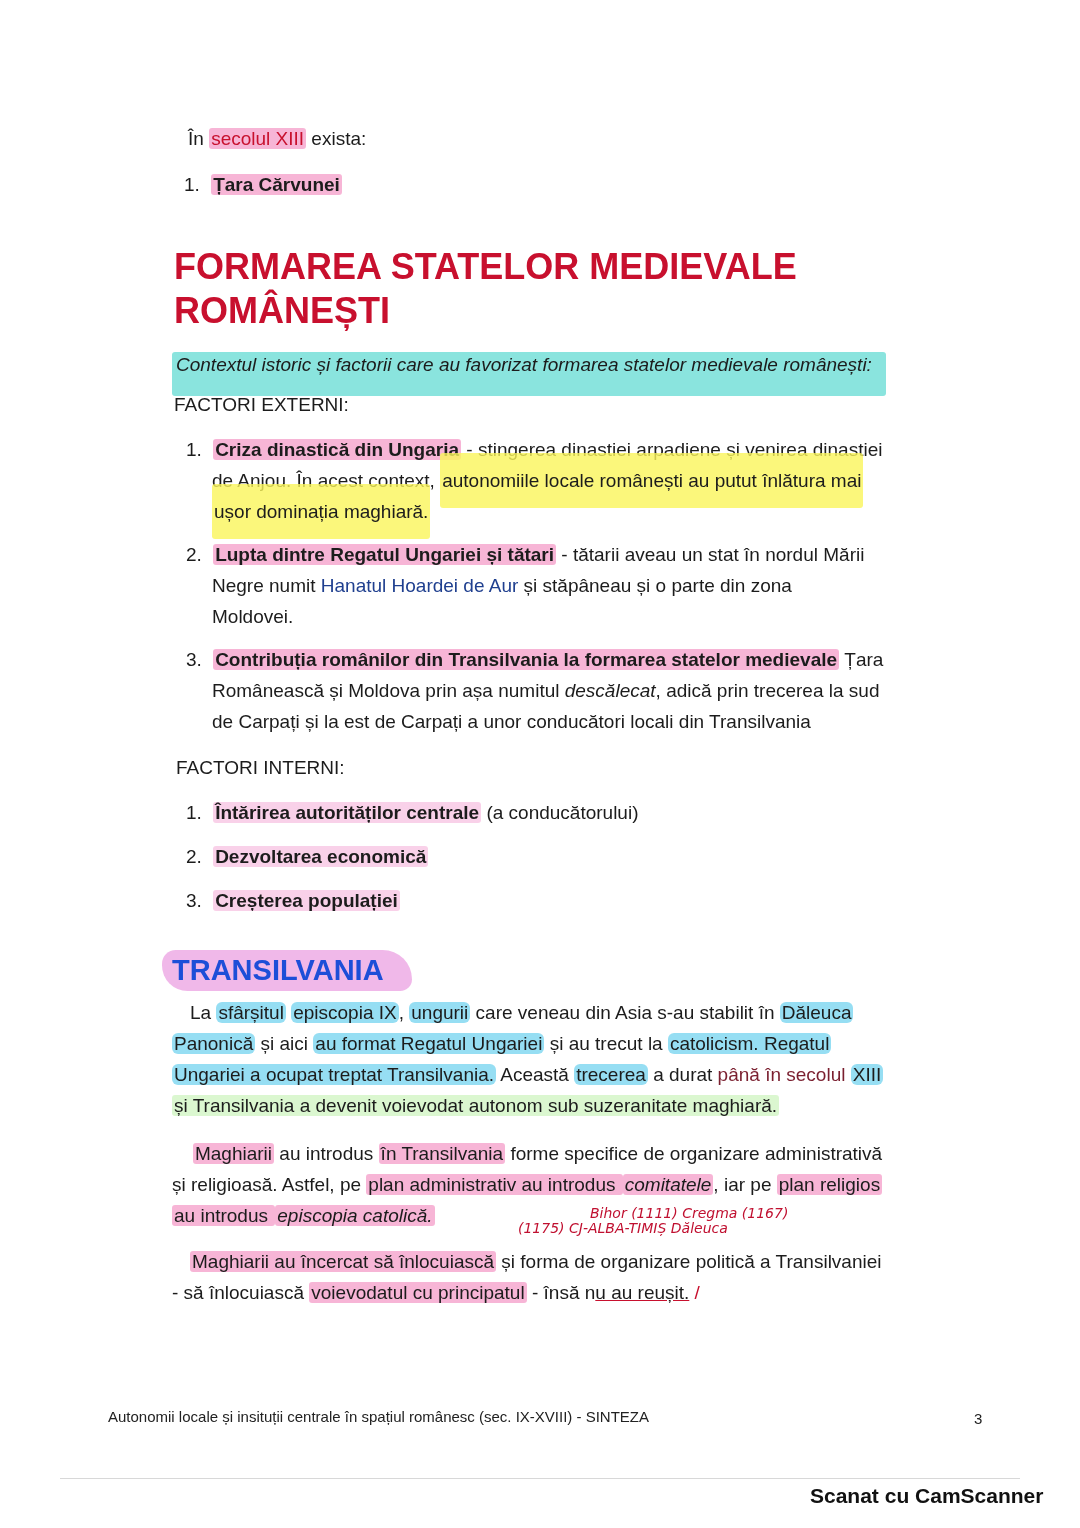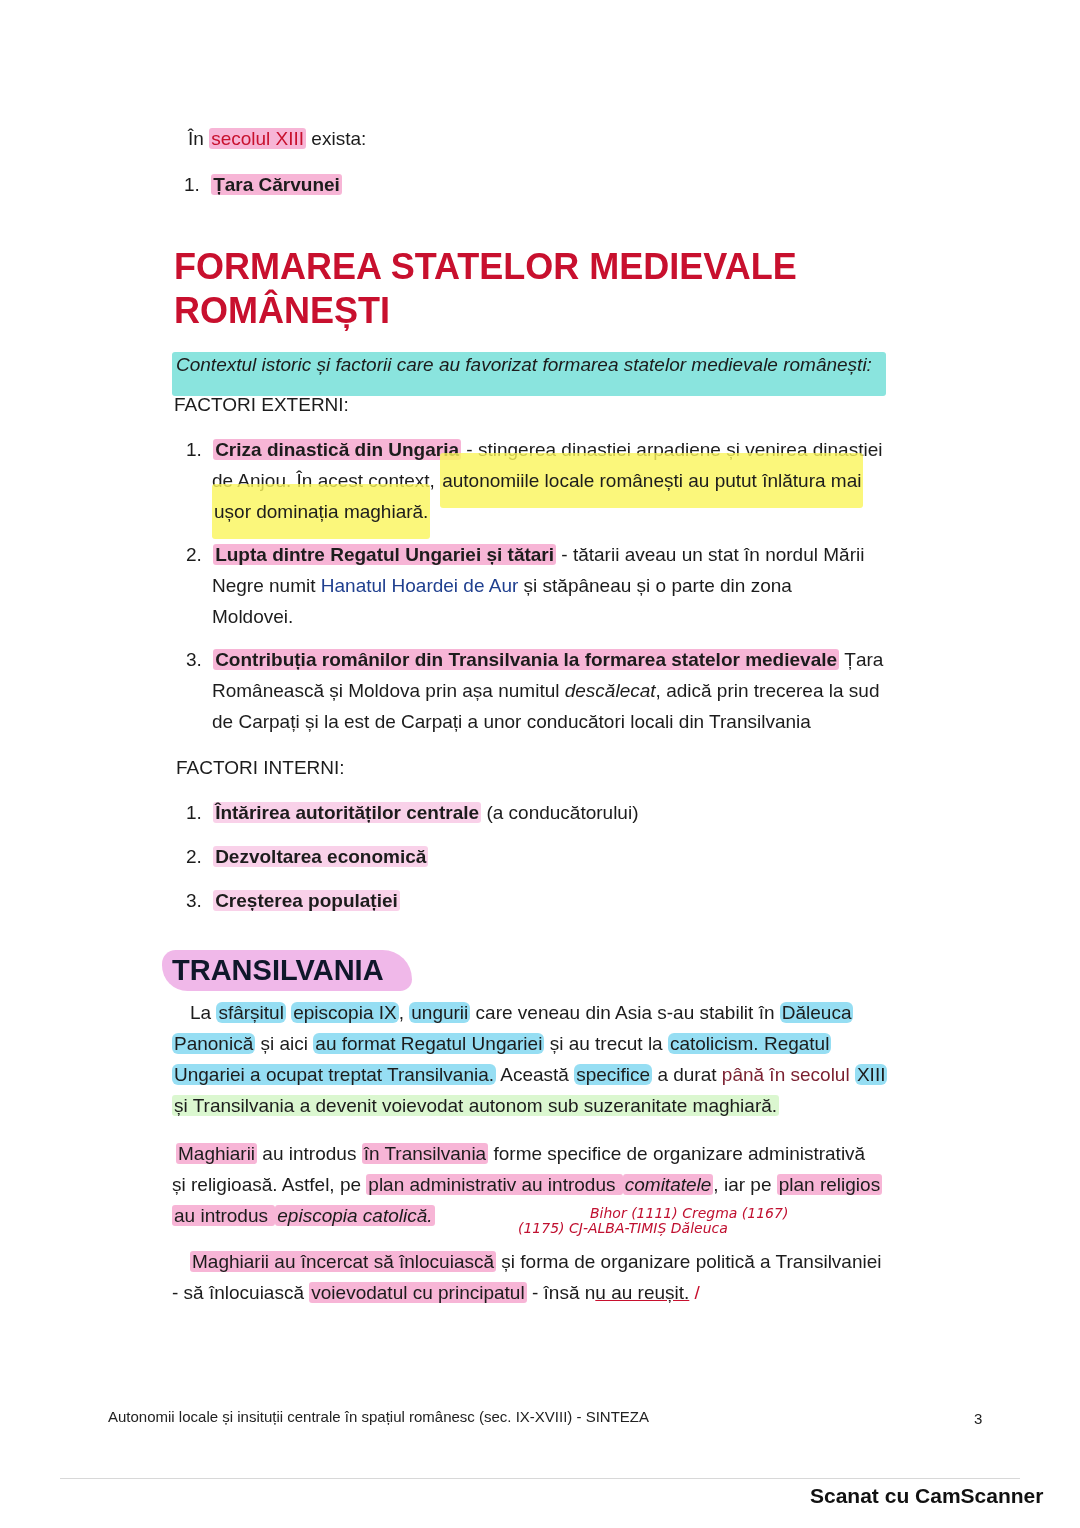--- a/index.html
+++ b/index.html
@@ -19,21 +19,21 @@
   .hl-cyan { background: rgba(60, 210, 200, 0.60); border-radius: 3px; padding: 0 2px; }
   .hl-blue { background: rgba(80, 200, 235, 0.60); border-radius: 6px; padding: 0 2px; }
   .hl-yellow { background: rgba(250, 245, 90, 0.80); border-radius: 3px; padding: 17px 2px; }
   .hl-green { background: rgba(190, 240, 170, 0.55); border-radius: 3px; padding: 0 2px; }
   .red-text { color: #c8102e; }
   .navy { color: #1f3f8f; }
   .maroon { color: #7a1f2f; }
   .title {
     font-size: 36px; font-weight: bold; color: #c8102e; line-height: 44px;
   }
-  .h2 { font-size: 29px; font-weight: bold; color: #0f172a; }
+  .h2 { font-size: 29px; font-weight: bold; color: #1d4ed8; }
   .h2-wrap {
     background: rgba(235, 160, 225, 0.75);
     border-radius: 14px 30px 12px 26px;
     padding: 4px 28px 4px 10px;
   }
   .hand { font-family: "DejaVu Sans", sans-serif; color: #c01030; font-size: 14px; font-style: italic; }
   .footer { font-size: 15px; color: #222; }
   .watermark { font-size: 21px; font-weight: bold; color: #111; }
   .rule { position: absolute; left: 60px; width: 960px; height: 1px; background: #d8d8d8; top: 1478px; }
   .para { line-height: 31px; }
@@ -101,29 +101,29 @@
   <div class="abs h2 h2-wrap" style="left:162px; top:950px;">TRANSILVANIA</div>
 
   <div class="abs txt para" style="left:172px; top:997px;">
     <div style="margin-left:18px;">
       <span>La </span><span class="hl-blue">sfârșitul</span><span> </span><span class="hl-blue">episcopia IX</span><span>, </span><span class="hl-blue">ungurii</span><span> care veneau din Asia s-au stabilit în </span><span class="hl-blue">Dăleuca</span>
     </div>
     <div>
       <span class="hl-blue">Panonică</span><span> și aici </span><span class="hl-blue">au format Regatul Ungariei</span><span> și au trecut la </span><span class="hl-blue">catolicism. Regatul</span>
     </div>
     <div>
-      <span class="hl-blue">Ungariei a ocupat treptat Transilvania.</span><span> Această </span><span class="hl-blue">specifice</span><span> a durat </span><span class="maroon">până în secolul</span><span> </span><span class="hl-blue">XIII</span>
+      <span class="hl-blue">Ungariei a ocupat treptat Transilvania.</span><span> Această </span><span class="hl-blue">trecerea</span><span> a durat </span><span class="maroon">până în secolul</span><span> </span><span class="hl-blue">XIII</span>
     </div>
     <div>
       <span class="hl-green">și Transilvania a devenit voievodat autonom sub suzeranitate maghiară.</span>
     </div>
   </div>
 
   <div class="abs txt para" style="left:172px; top:1138px;">
-    <div style="margin-left:4px;">
+    <div style="margin-left:16px;text-align:right;">
       <span class="hl-pink">Maghiarii</span><span> au introdus </span><span class="hl-pink">în Transilvania</span><span> forme specifice de organizare administrativă</span>
     </div>
     <div>
       <span>și religioasă. Astfel, pe </span><span class="hl-pink">plan administrativ au introdus </span><span class="hl-pink i">comitatele</span><span>, iar pe </span><span class="hl-pink">plan religios</span>
     </div>
     <div>
       <span class="hl-pink">au introdus </span><span class="hl-pink i">episcopia catolică.</span>
     </div>
   </div>
 

